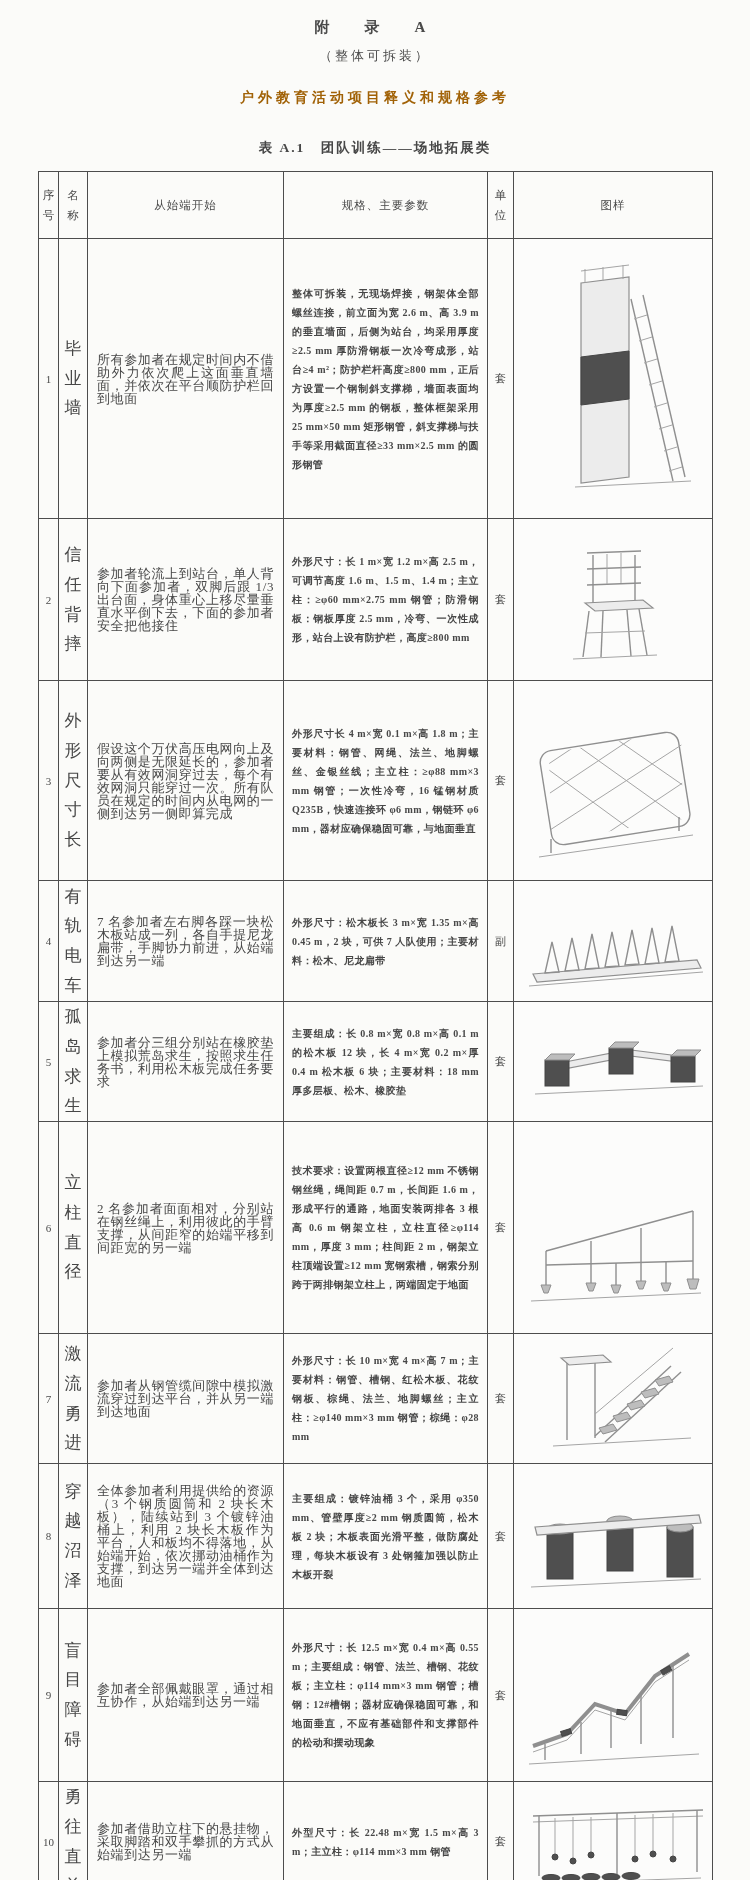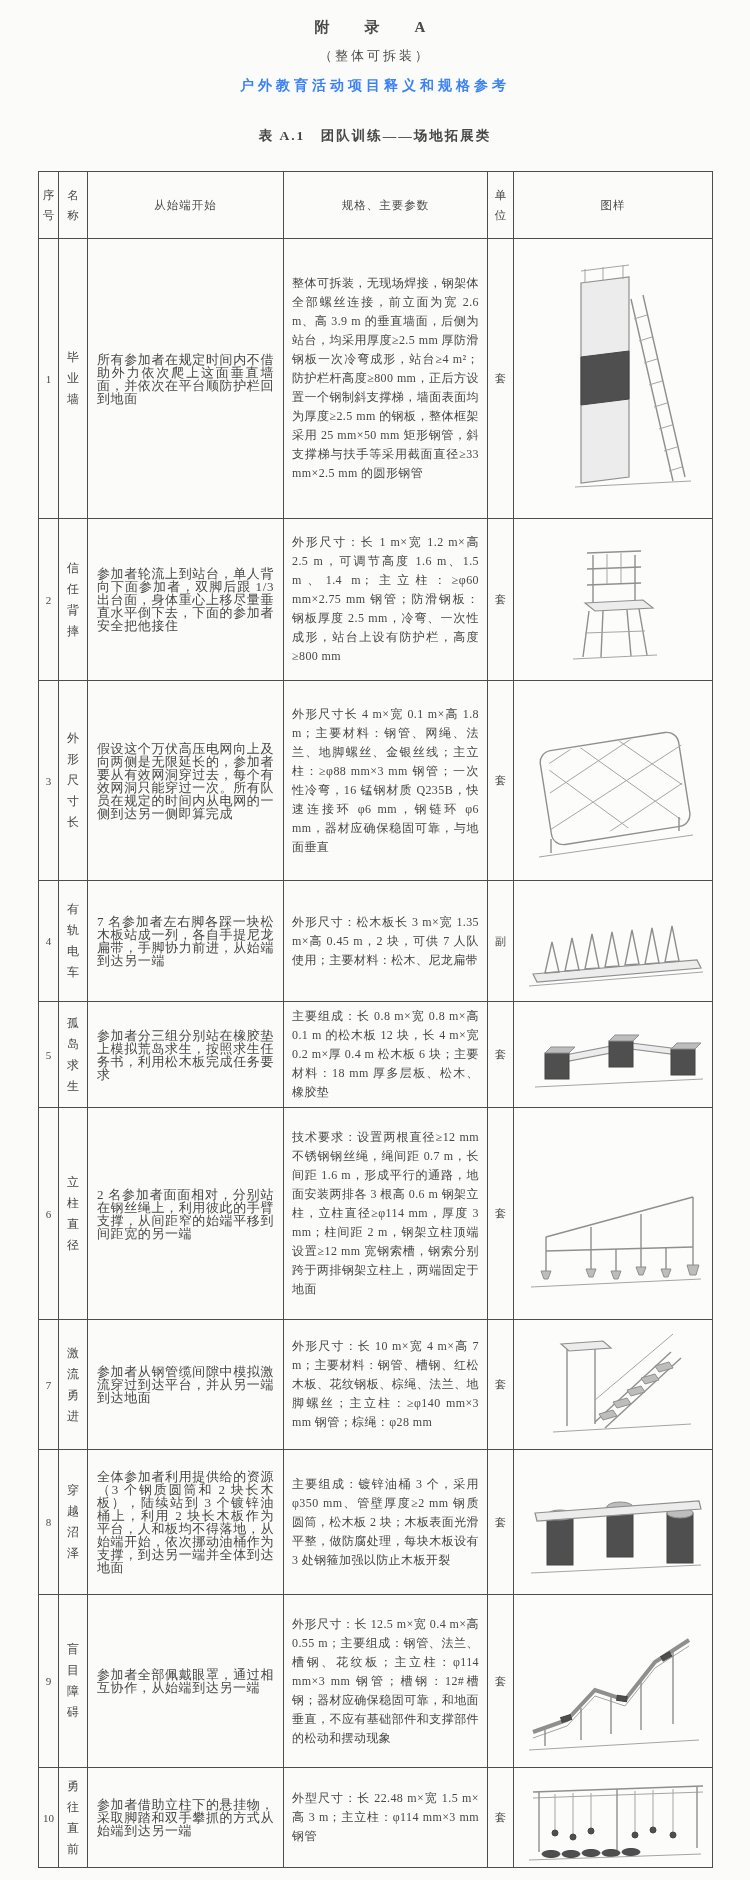--- a/index.html
+++ b/index.html
@@ -7,21 +7,21 @@
     width:750px;height:1880px;
     background:#fbfbf9;
     font-family:"Liberation Serif","DejaVu Serif",serif;
     color:#3f3f3f;
     position:relative;
     overflow:hidden;
   }
   .headings{padding-top:18px;text-align:center;}
   .h-appendix{font-size:15px;font-weight:bold;letter-spacing:10px;color:#4a4a4a;}
   .h-type{font-size:13px;margin-top:10px;letter-spacing:3px;color:#4a4a4a;}
-  .h-doctitle{font-size:14px;font-weight:bold;margin-top:12px;letter-spacing:4px;color:#3b82f6;}
+  .h-doctitle{font-size:14px;font-weight:bold;margin-top:24px;letter-spacing:4px;color:#a16207;}
   .t-title{font-size:13.5px;font-weight:bold;margin-top:32px;letter-spacing:2px;color:#474747;text-align:center;}
 
   table.main{
     position:absolute;left:38px;top:171px;width:674px;
     border-collapse:collapse;table-layout:fixed;
   }
   td{
     border:1px solid #4d4d4d;
     vertical-align:middle;
     padding:0;
@@ -32,28 +32,28 @@
   tr.r4{height:121px;} tr.r5{height:105px;} tr.r6{height:212px;}
   tr.r7{height:130px;} tr.r8{height:145px;} tr.r9{height:173px;}
   tr.r10{height:100px;}
 
   col.c1{width:20px;} col.c2{width:29px;} col.c3{width:196px;}
   col.c4{width:204px;} col.c5{width:26px;} col.c6{width:199px;}
 
   .hcell{font-size:11.5px;text-align:center;letter-spacing:1px;color:#4a4a4a;}
   .vstack{width:1.15em;margin:0 auto;word-break:break-all;line-height:1.75;text-align:center;letter-spacing:0;}
   .no-cell{font-size:11px;text-align:center;color:#4a4a4a;}
-  .name-cell .vstack{font-size:12px;color:#474747;}
+  .name-cell .vstack{font-size:17px;color:#474747;}
   .desc-cell div.txt{
     font-size:13px;line-height:13px;letter-spacing:0.6px;
     text-align:justify;padding:6px 9px;color:#474747;
   }
   .spec-cell div.txt{
-    font-size:12px;line-height:19px;letter-spacing:0.4px;
-    text-align:justify;padding:5px 8px;color:#474747;
+    font-size:10px;line-height:19px;letter-spacing:0.4px;
+    text-align:justify;padding:5px 8px;color:#474747;font-weight:bold;
   }
   .unit-cell{font-size:11px;text-align:center;color:#474747;}
   .fig-cell{text-align:center;vertical-align:middle;background:#fcfcfb;}
   .fig-cell svg{display:block;margin:0 auto;}
   .ln{stroke:#8f8f8f;stroke-width:1.4;fill:none;}
   .lt{stroke:#a5a5a5;stroke-width:1;fill:none;}
   .fill-light{fill:#ececec;stroke:#8f8f8f;stroke-width:1.2;}
   .fill-dark{fill:#4f4f4f;stroke:#454545;stroke-width:1;}
   .fill-mid{fill:#bdbdbd;stroke:#8f8f8f;stroke-width:1;}
 </style>

